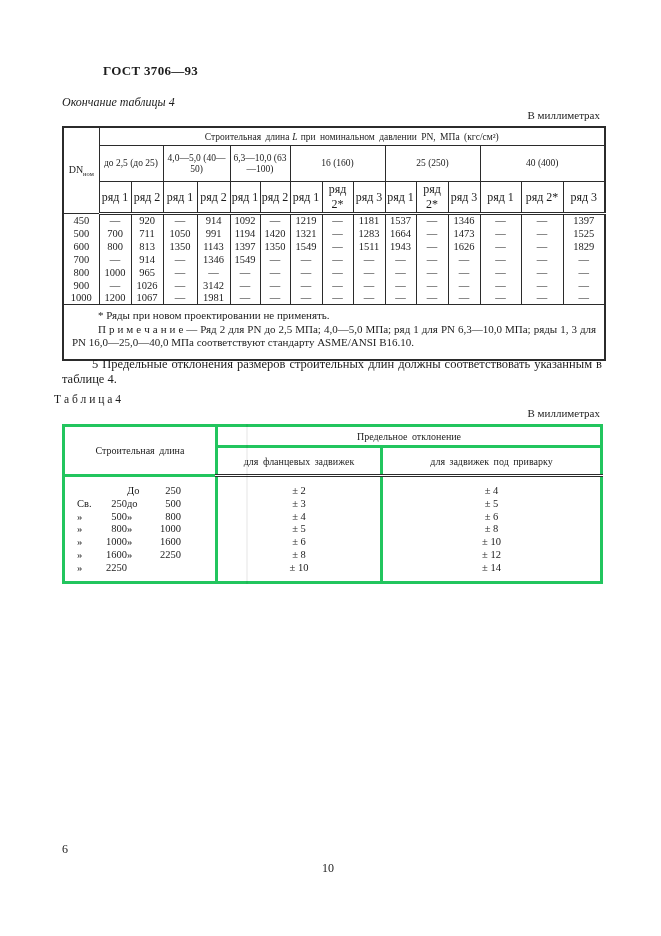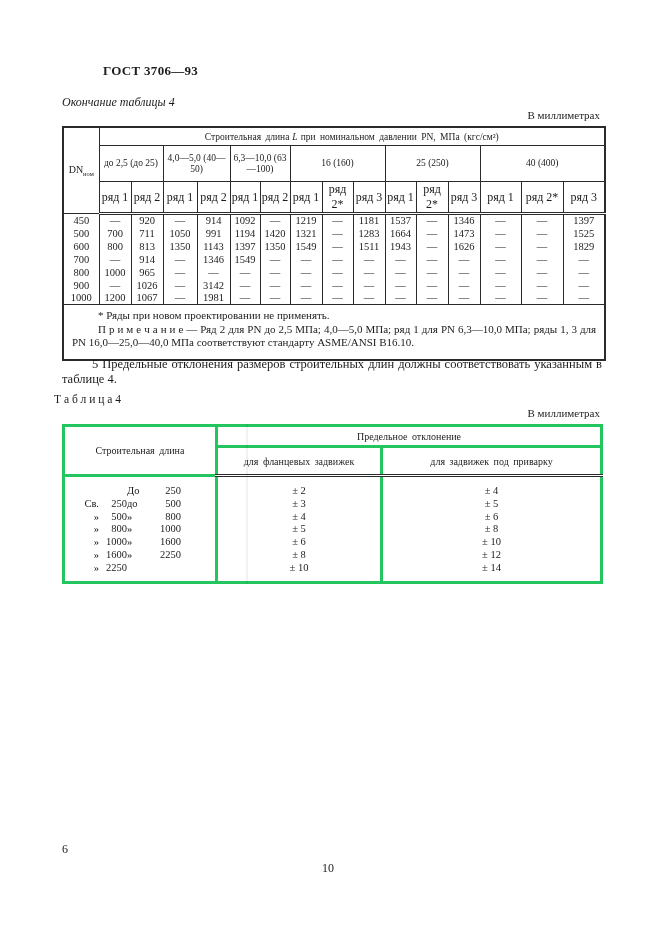--- a/index.html
+++ b/index.html
@@ -32,21 +32,21 @@
   #t3 tfoot td{border:1px solid #2b2b2b;text-align:left;vertical-align:top;padding:4px 8px 9px 8px;}
   #t3 tfoot p{margin:0;font-size:11px;line-height:13.5px;text-indent:26px;text-align:justify;}
 
   #t4{left:62px;top:424px;width:538px;border:2px solid #2b2b2b;}
   #t4 td{border:3px solid #22c55e;text-align:center;vertical-align:middle;padding:0;overflow:hidden;}
   #t4 tr.t4h1 td{height:18px;font-size:10px;word-spacing:2px;}
   #t4 tr.t4h2 td{height:26px;font-size:10px;word-spacing:2px;border-bottom:3px double #2b2b2b;}
   #t4 tr.t4body td{vertical-align:top;padding-top:8px;padding-bottom:6px;font-size:10.5px;}
   #t4 .vline{height:12.8px;line-height:12.8px;}
   #t4 .range-cell .vline{display:flex;padding-left:12px;text-align:left;}
-  #t4 .ra{width:22px;text-align:right;}
+  #t4 .ra{width:22px;text-align:left;}
   #t4 .rb{width:28px;text-align:right;}
   #t4 .rc{width:20px;text-align:left;}
   #t4 .rd{width:34px;text-align:right;}
 
   .artifact{left:246px;top:424px;width:2px;height:160px;background:rgba(0,0,0,0.05);}
 </style>
 </head>
 <body>
 
 <div class="abs doc-code">ГОСТ 3706—93</div>

